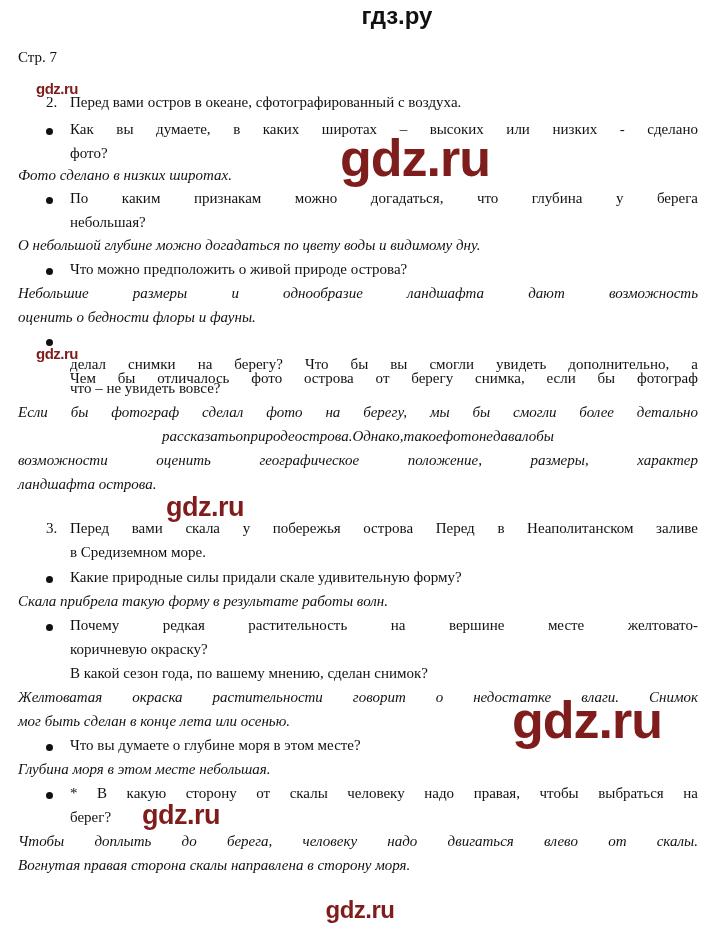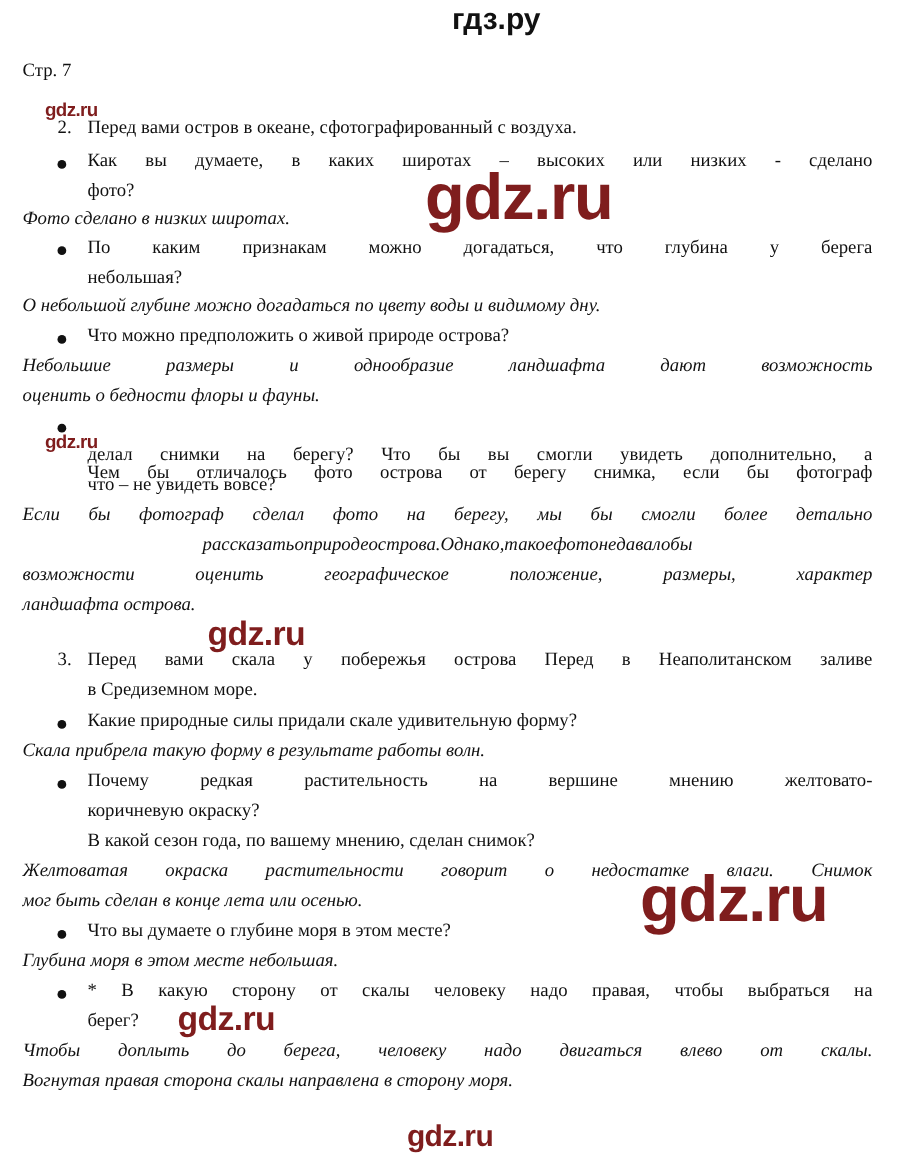--- a/index.html
+++ b/index.html
@@ -163,21 +163,21 @@
 <div class="line serif" style="top:565px; left:70px;">Какие природные силы придали скале удивительную форму?</div>
 <div class="line serif ital" style="top:589px; left:18px;">Скала прибрела такую форму в результате работы волн.</div>
 
 <div class="bullet" style="top:624px; left:46px;"></div>
 <div class="just serif" style="top: 613px; left: 70px; width: 628px; display: flex; justify-content: space-between;">
     <span>Почему</span>
     <span>редкая</span>
     <span>растительность</span>
     <span>на</span>
     <span>вершине</span>
-    <span>мнению</span>
+    <span>месте</span>
     <span>желтовато-</span>
   </div>
 <div class="line serif" style="top:637px; left:70px;">коричневую окраску?</div>
 <div class="line serif" style="top:661px; left:70px;">В какой сезон года, по вашему мнению, сделан снимок?</div>
 <div class="just serif ital" style="top: 685px; left: 18px; width: 680px; display: flex; justify-content: space-between;">
     <span>Желтоватая</span>
     <span>окраска</span>
     <span>растительности</span>
     <span>говорит</span>
     <span>о</span>

